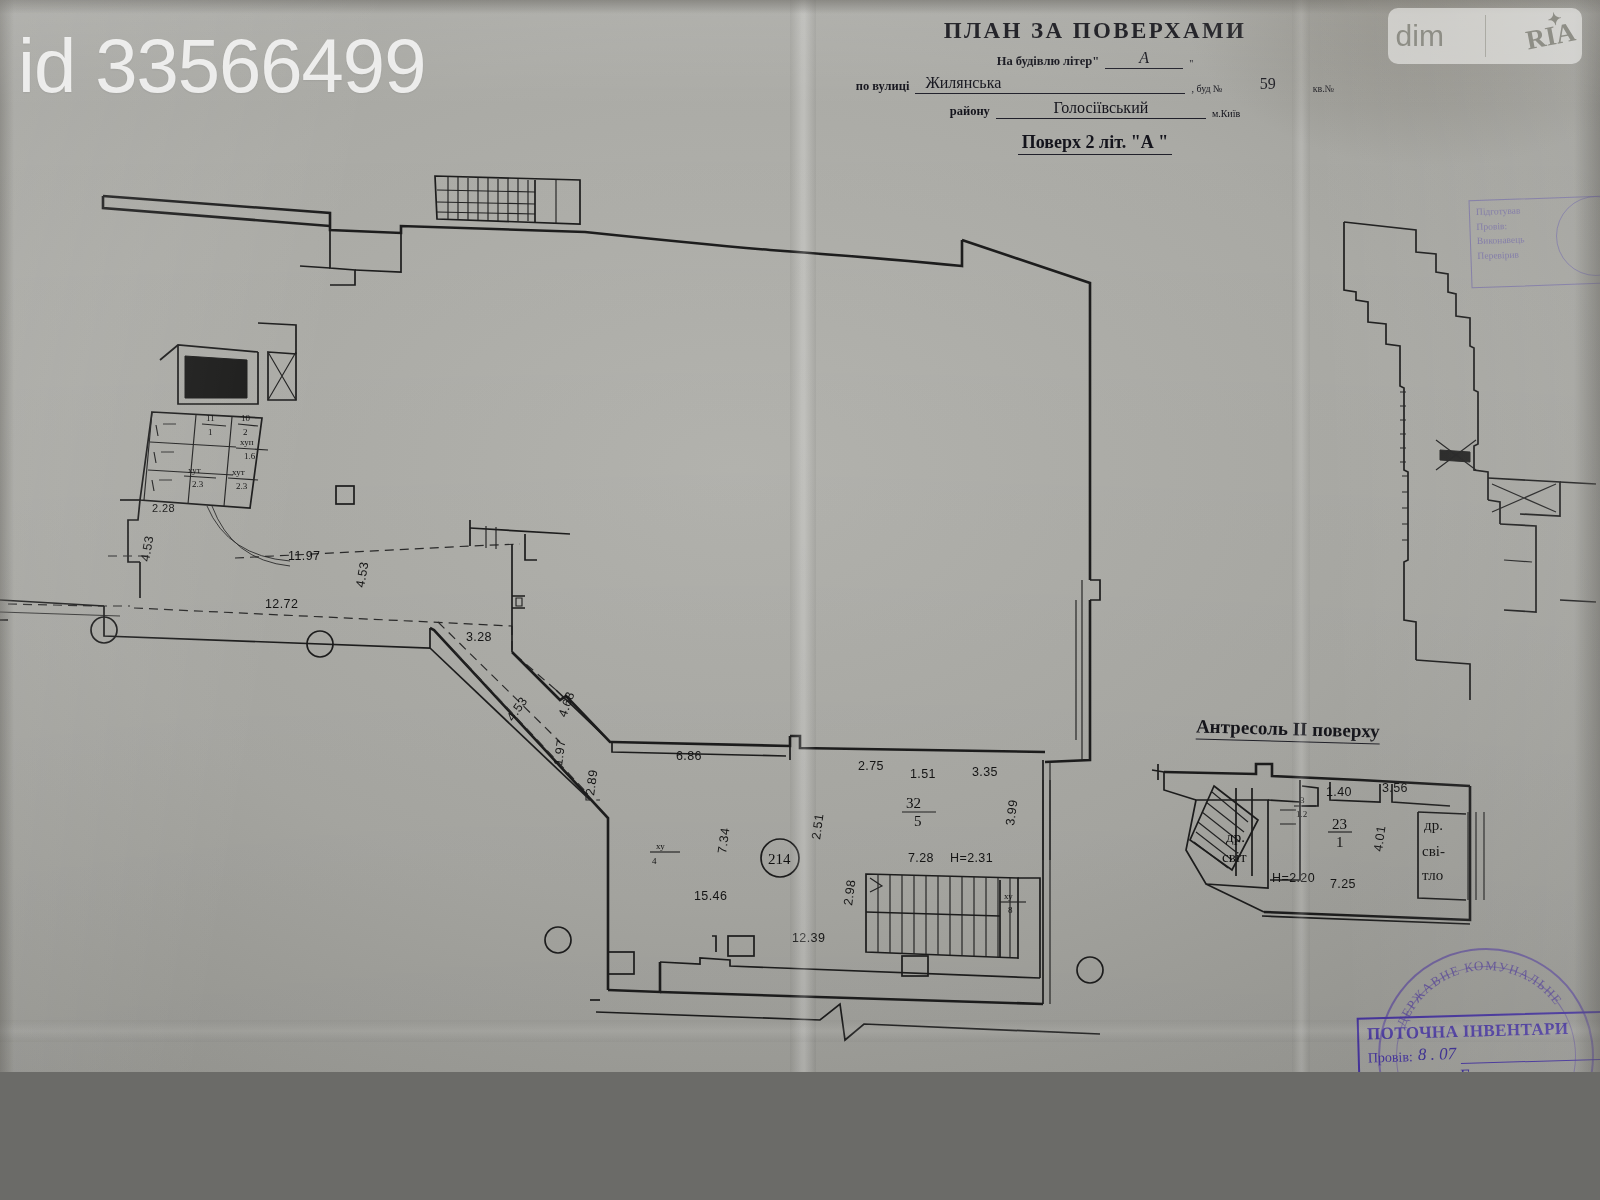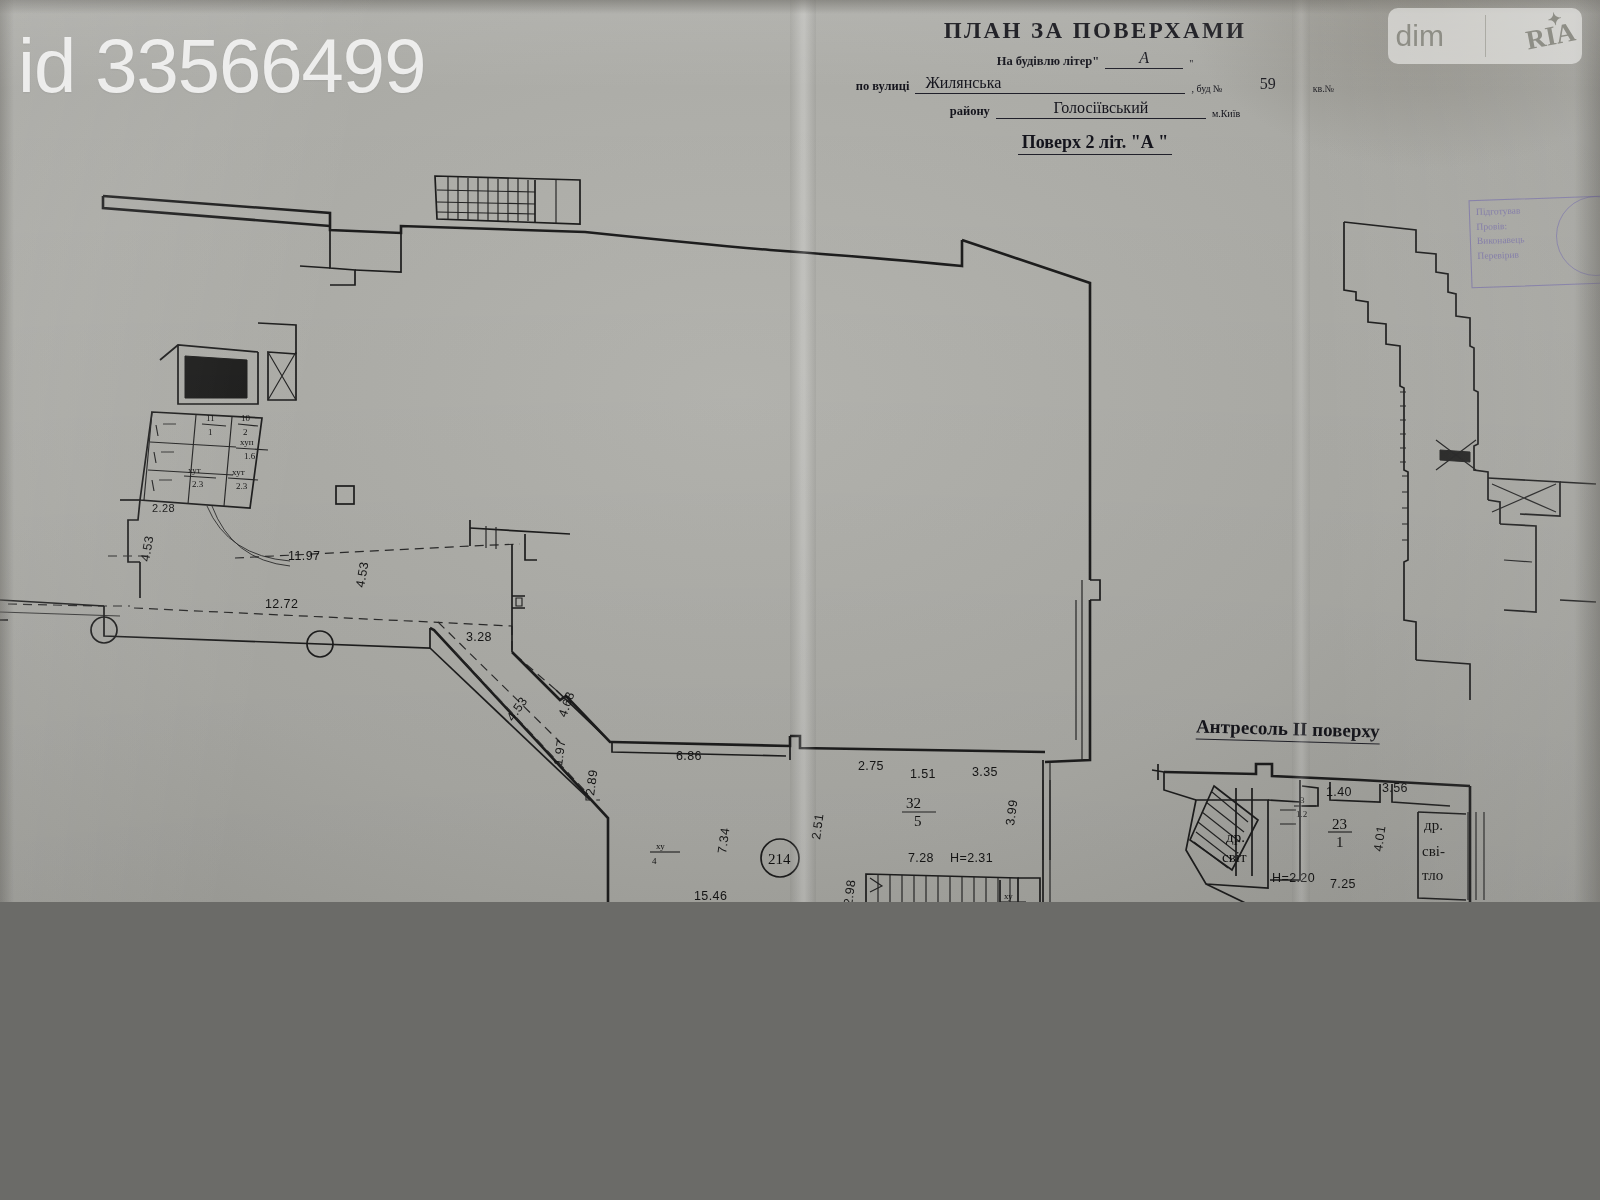--- a/index.html
+++ b/index.html
@@ -1,18 +1,18 @@
 <!DOCTYPE html>
 <html><head>
 <meta charset="utf-8">
 <title>Floor Plan Scan</title>
 <style>
   html,body{margin:0;padding:0;background:#6b6b68;}
   body{font-family:"Liberation Serif",serif;}
-  .page{position:relative;width:1600px;height:902px;overflow:hidden;
+  .page{position:relative;width:1600px;height:1072px;overflow:hidden;
         background:
           radial-gradient(ellipse 1400px 900px at 46% 44%, #b5b5b0 0%, #aaaaa5 48%, #9c9c97 78%, #8e8e8a 100%);
   }
   
   .sheen{position:absolute;inset:0;pointer-events:none;
     background:
       linear-gradient(100deg, rgba(255,255,255,.12) 0%, rgba(255,255,255,0) 22%),
       linear-gradient(268deg, rgba(255,255,255,.10) 0%, rgba(255,255,255,0) 18%),
       linear-gradient(180deg, rgba(255,255,255,.10) 0%, rgba(255,255,255,0) 10%, rgba(0,0,0,.05) 100%);
   }

